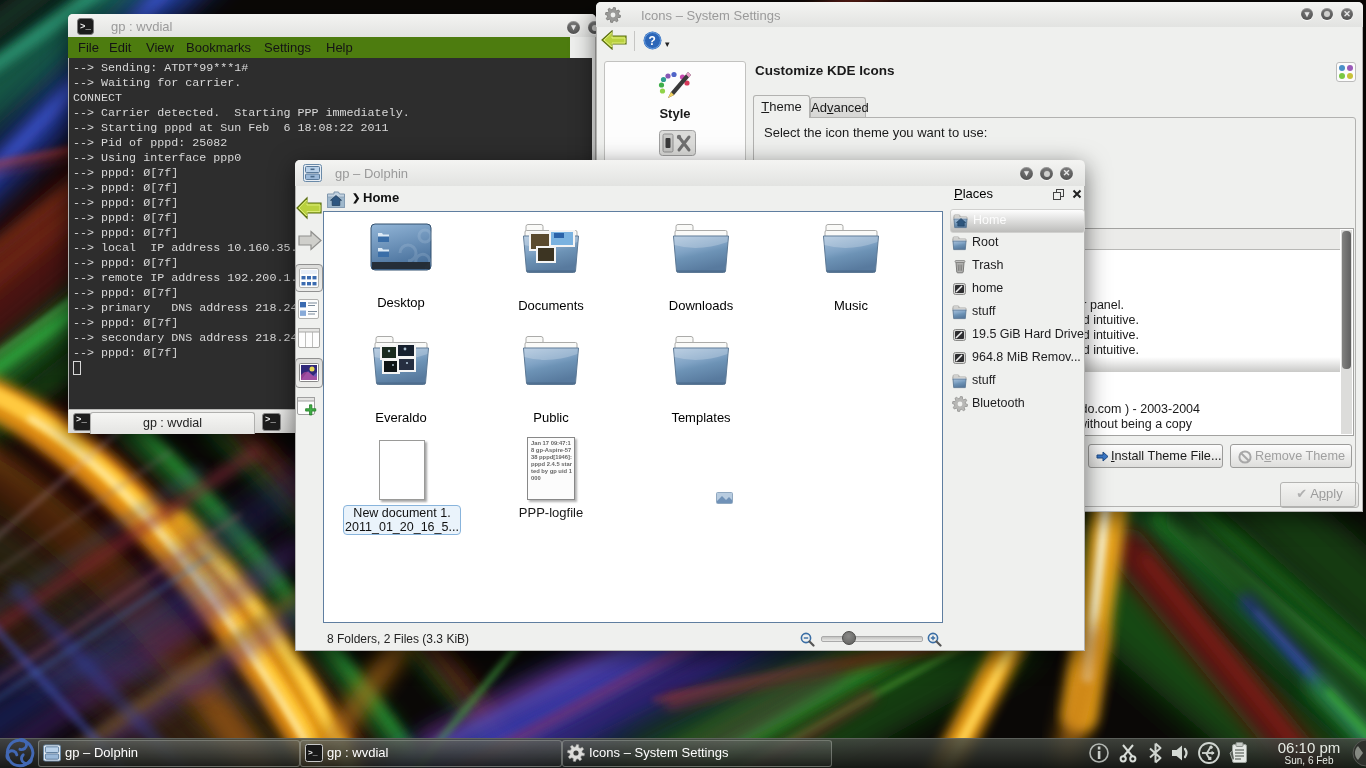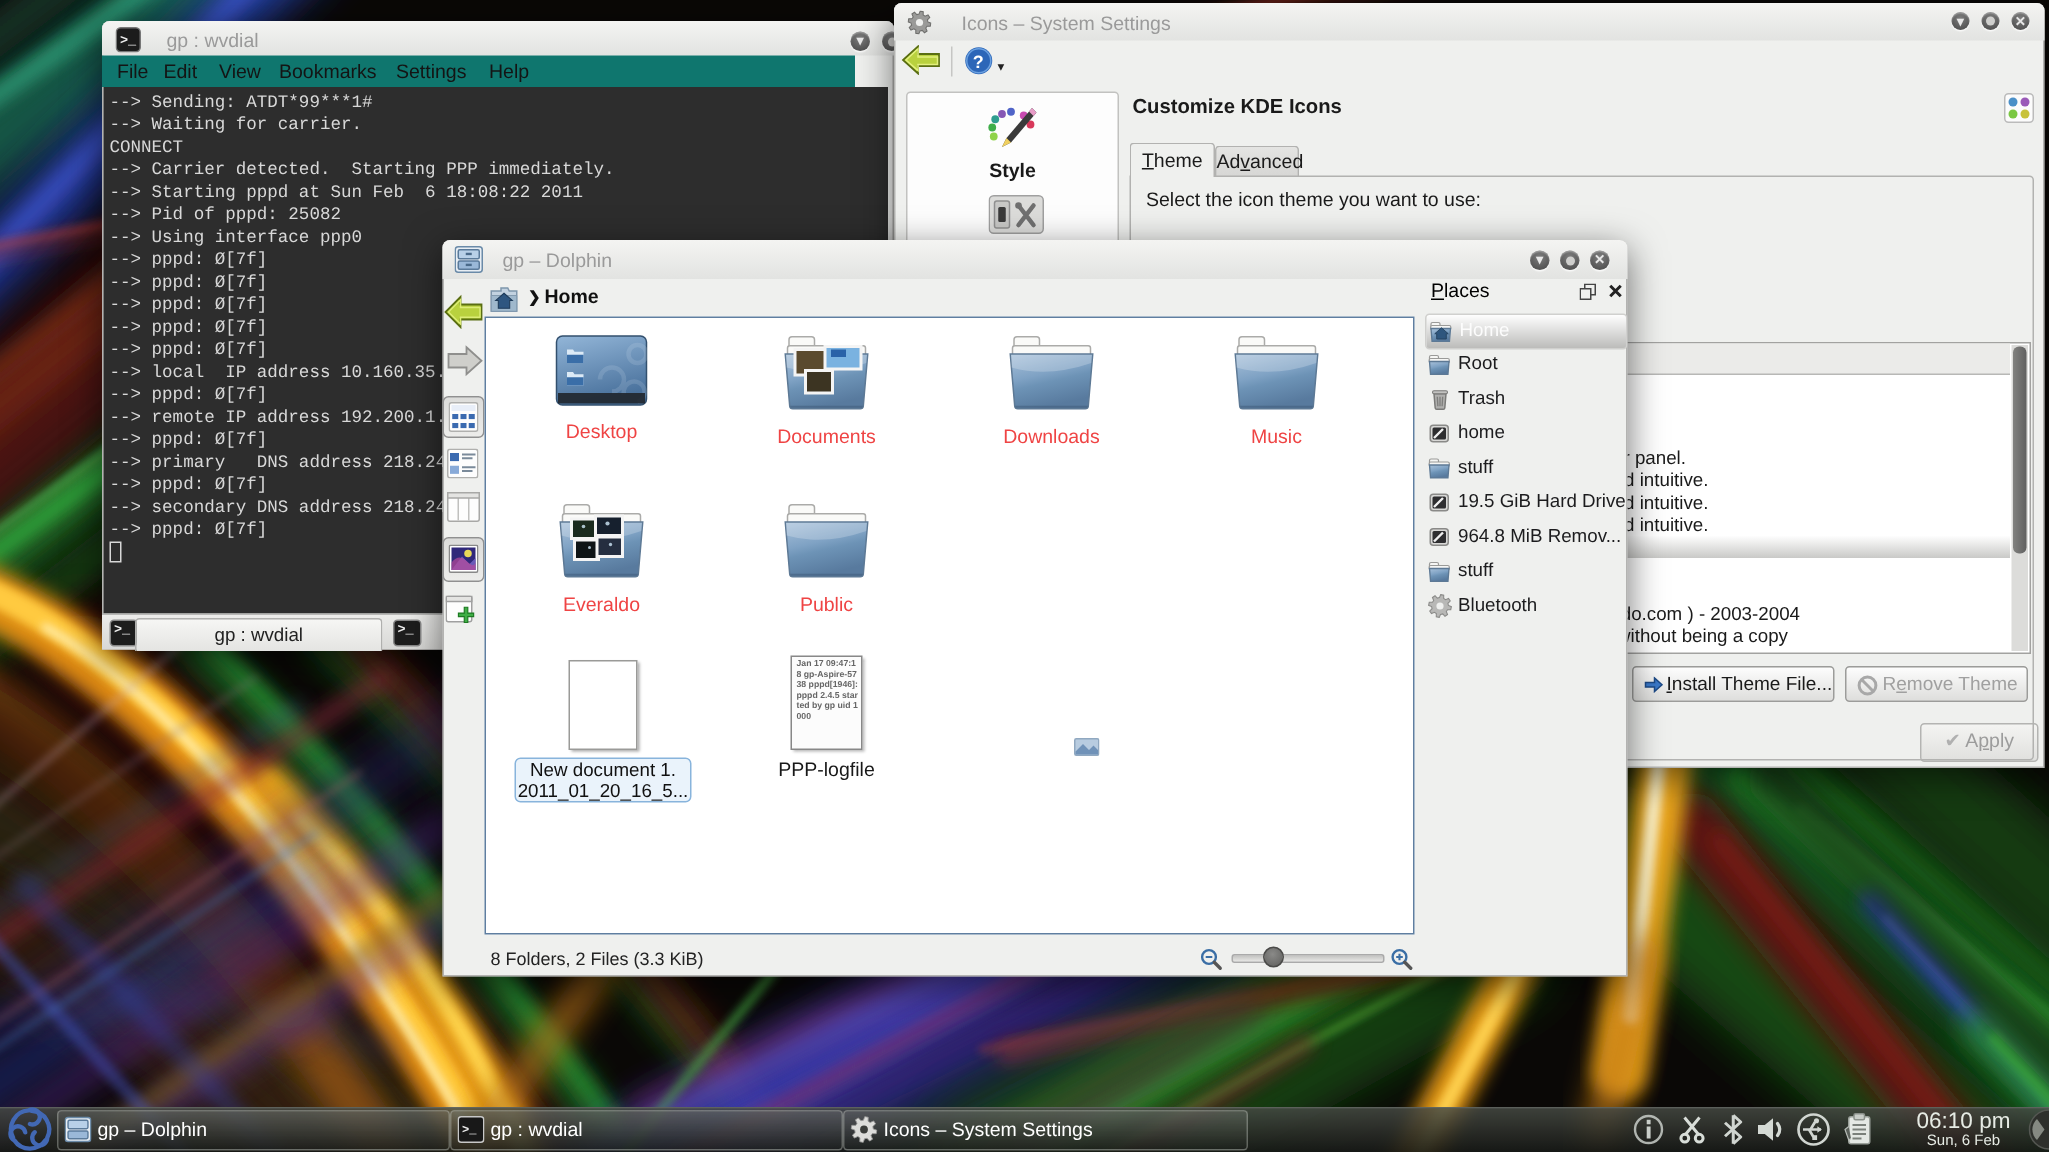--- a/index.html
+++ b/index.html
@@ -10,21 +10,21 @@
   background:linear-gradient(#f4f4f2,#e2e3e1);}
 .wtitle{position:absolute;color:#9a9a9a;font-size:13px;white-space:nowrap;}
 .wbtn{position:absolute;width:13px;height:13px;border-radius:50%;
   background:radial-gradient(circle at 50% 35%,#7e7e7e,#565656 70%);
   box-shadow:0 1px 1px rgba(255,255,255,.8), inset 0 1px 1px rgba(255,255,255,.35);}
 .wbtn span{position:absolute;left:0;top:0;width:13px;height:13px;color:#e8e8e8;
   font-size:9px;line-height:13px;text-align:center;font-weight:bold;}
 
 #term{left:68px;top:14px;width:528px;height:419px;border-radius:5px 5px 0 0;z-index:1;}
 #term .tbar{height:23px;border-radius:5px 5px 0 0;}
-#tmenu{position:absolute;left:0;top:23px;width:502px;height:21px;background:#0f766e;
+#tmenu{position:absolute;left:0;top:23px;width:502px;height:21px;background:#4d7c0f;
   font-size:13px;color:#141414;text-align:center;}
 #tmenu span{position:absolute;top:3px;}
 #tcons{position:absolute;left:1px;top:44px;width:523px;height:351px;background:#2d2d2d;overflow:hidden;}
 #tcons pre{margin:0;padding:3px 0 0 4px;font-family:"Liberation Mono",monospace;
   font-size:11.7px;line-height:15px;color:#d8d8d8;}
 #ttabs{position:absolute;left:0;top:395px;width:528px;height:24px;
   background:linear-gradient(#ececea,#d8d8d6);border-top:1px solid #b8b8b6;box-sizing:border-box;}
 .tabico{position:absolute;top:3px;width:17px;height:16px;background:#1d1d1d;border-radius:3px;
   border:1px solid #888;}
 .tabico i{position:absolute;left:2px;top:1px;font-style:normal;color:#eee;font-size:9px;font-weight:bold;font-family:"Liberation Mono",monospace;}
@@ -60,21 +60,21 @@
   font-size:13px;color:#9c9c9c;text-align:center;line-height:22px;}
 
 #dolphin{left:295px;top:160px;width:790px;height:491px;border-radius:5px 5px 0 0;z-index:3;}
 #dolphin .tbar{height:26px;border-radius:5px 5px 0 0;}
 #dcrumb{position:absolute;left:28px;top:26px;height:25px;font-size:13px;color:#111;}
 #dview{position:absolute;left:28px;top:51px;width:620px;height:412px;background:#fff;
   border:1px solid #5f7ea0;box-sizing:border-box;}
 #dtools{position:absolute;left:0;top:26px;width:28px;height:437px;}
 #dstatus{position:absolute;left:0;top:463px;width:790px;height:28px;font-size:12px;color:#232323;}
 .fitem{position:absolute;text-align:center;}
-.flabel{font-size:13px;color:#ef4444;margin-top:4px;}
+.flabel{font-size:13px;color:#000000;margin-top:20px;}
 
 #places{position:absolute;left:655px;top:26px;width:135px;height:437px;overflow:hidden;}
 .prow{position:absolute;left:0px;width:133px;height:22px;font-size:12.5px;color:#1c1c1e;}
 .prow .pic{position:absolute;left:2px;top:3px;}
 .prow .ptx{position:absolute;left:22px;top:3px;white-space:nowrap;}
 
 #panel{position:absolute;left:0;top:738px;width:1366px;height:30px;z-index:40;
   background:linear-gradient(rgba(70,74,68,.85),rgba(24,26,23,.92));
   border-top:1px solid rgba(160,165,158,.5);box-sizing:border-box;}
 .task{position:absolute;top:740px;height:25px;border:1px solid rgba(190,195,188,.4);border-radius:3px;
@@ -516,20 +516,26 @@
       </g>
     </svg>
     <div class="flabel">Everaldo</div>
   </div>
   <div class="fitem" style="left:172px;top:122px;width:110px">
     <svg width="64" height="52" viewBox="0 0 64 52">
           <use href="#folder"></use>
         </svg>
     <div class="flabel">Public</div>
   </div>
+  <div class="fitem" style="left:322px;top:122px;width:110px">
+    <svg width="64" height="52" viewBox="0 0 64 52">
+          <use href="#folder"></use>
+        </svg>
+    <div class="flabel">Templates</div>
+  </div>
   <div style="position:absolute;left:55px;top:228px;width:44px;height:58px;background:#fff;
     border:1px solid #9a9a98;box-shadow:1.5px 1.5px 2px rgba(0,0,0,0.35)"></div>
   <div style="position:absolute;left:19px;top:293px;width:116px;height:28px;background:#eaf3fb;
     border:1px solid #88b4dc;border-radius:4px;font-size:12.5px;color:#111;text-align:center;line-height:14px">New document 1.<br>2011_01_20_16_5...</div>
   <div style="position:absolute;left:203px;top:225px;width:46px;height:61px;background:#fcfcfc;
     border:1px solid #888;box-shadow:1.5px 1.5px 2px rgba(0,0,0,0.3);overflow:hidden">
     <div style="position:absolute;left:3px;top:2px;width:41px;font-size:5.8px;line-height:7px;color:#666;font-weight:bold;word-break:break-all">Jan 17 09:47:18 gp-Aspire-5738 pppd[1946]: pppd 2.4.5 started by gp uid 1000</div>
   </div>
   <div style="position:absolute;left:194px;top:293px;width:66px;font-size:13px;color:#181818;text-align:center">PPP-logfile</div>
   <svg style="position:absolute;left:392px;top:280px" width="17" height="12" viewBox="0 0 17 12">

